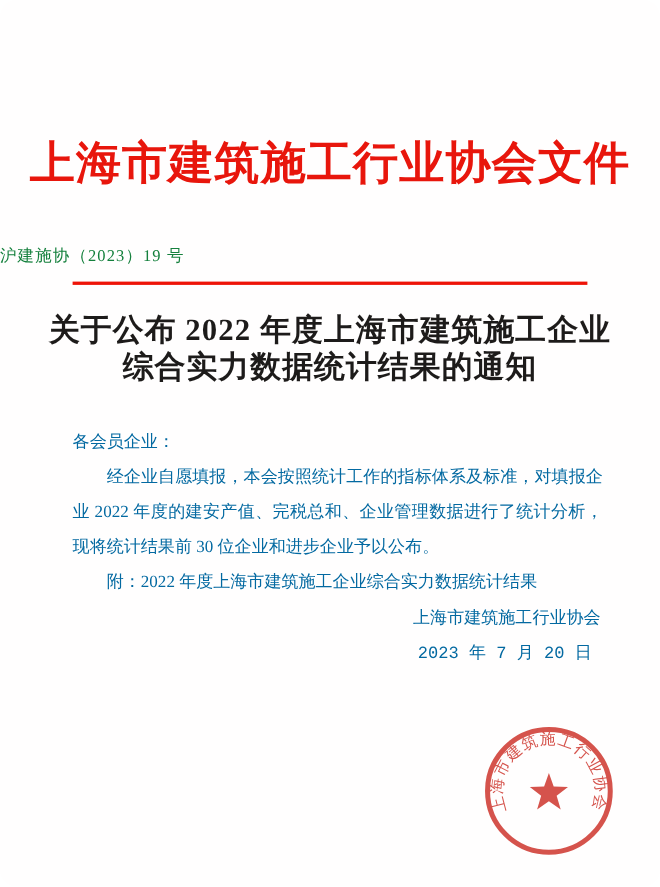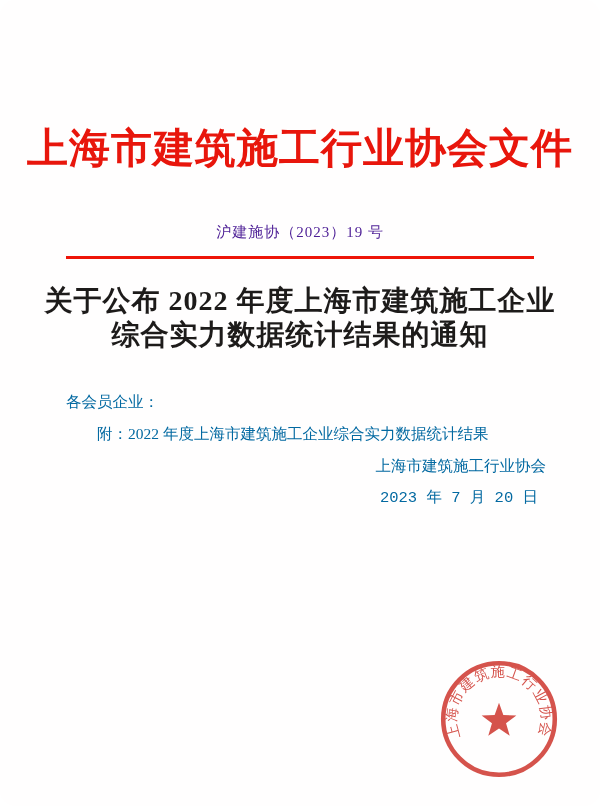--- a/index.html
+++ b/index.html
@@ -28,24 +28,24 @@
     color: #e8160c;
     letter-spacing: 1px;
     line-height: 1.3;
     white-space: nowrap;
   }
   .doc-number {
     position: absolute;
     top: 223px;
     left: 0;
     width: 100%;
-    text-align: center;
+    text-align: left;
     font-size: 15px;
     letter-spacing: 1px;
-    color: #4c1d95;
+    color: #15803d;
   }
   .red-line {
     position: absolute;
     top: 256px;
     left: 66px;
     width: 468px;
     height: 3px;
     background: #ee1408;
   }
   .doc-title {
@@ -108,20 +108,21 @@
 
   <div class="red-line"></div>
 
   <h1 class="doc-title">
     <div>关于公布 2022 年度上海市建筑施工企业</div>
     <div>综合实力数据统计结果的通知</div>
   </h1>
 
   <div class="body-block">
     <p class="salutation">各会员企业：</p>
+    <p class="indent">经企业自愿填报，本会按照统计工作的指标体系及标准，对填报企业 2022 年度的建安产值、完税总和、企业管理数据进行了统计分析，现将统计结果前 30 位企业和进步企业予以公布。</p>
     <p class="indent">附：2022 年度上海市建筑施工企业综合实力数据统计结果</p>
     <p class="sign-line">上海市建筑施工行业协会</p>
     <p class="date-line">2023 年 7 月 20 日</p>
   </div>
 
   <svg class="seal" viewBox="0 0 140 140" xmlns="http://www.w3.org/2000/svg">
     <circle cx="70" cy="70" r="55" fill="none" stroke-width="4.5" stroke="#cf3b33"></circle>
     <defs>
       <path id="sealArcPath" d="M 31.9 87.7 A 42 42 0 1 1 108.1 87.7" fill="none"></path>
     </defs>

